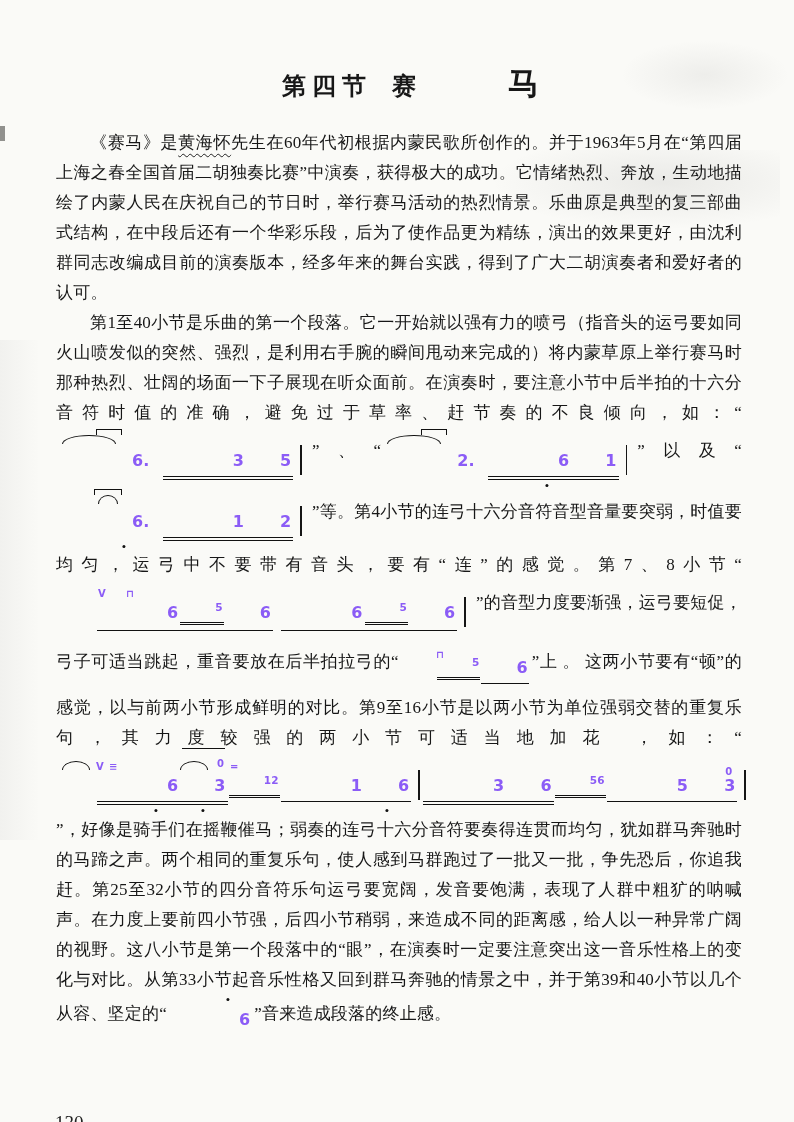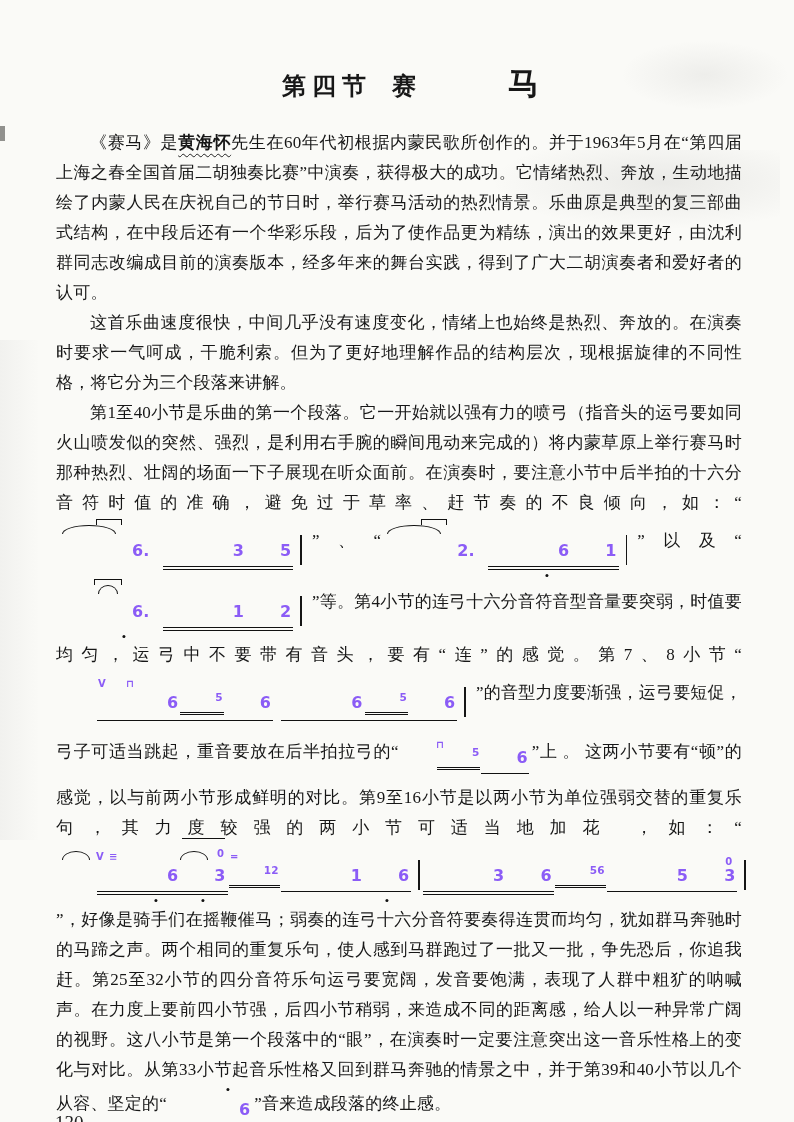--- a/index.html
+++ b/index.html
@@ -20,21 +20,21 @@
 
   .title-row{display:flex;align-items:flex-end;padding:60px 0 0 282px;
     font-family:"DejaVu Sans","Liberation Sans",sans-serif;font-weight:bold;}
   .title-section{font-size:24px;letter-spacing:6px;}
   .title-w1{font-size:24px;margin-left:20px;}
   .title-w2{font-size:31px;margin-left:92px;position:relative;top:3px;}
 
   .content{margin:26px 52px 0 56px;font-size:17px;line-height:30px;
     text-align:justify;letter-spacing:0.2px;}
   .content p{margin:0;text-indent:2em;}
-  .author{text-decoration:underline wavy 1px #222;text-underline-offset:5px;font-weight:bold;}
+  .author{text-decoration:underline wavy 1px #222;text-underline-offset:5px;}
 
   
   .jp{display:inline-block;position:relative;vertical-align:-10px;
       padding:17px 3px 12px 3px;margin:0 4px;white-space:nowrap;
       font-family:"DejaVu Sans","Liberation Sans",sans-serif;font-weight:bold;font-size:16px;color:#8b5cf6;}
   .jp-sm{padding:10px 1px 8px 1px;margin:0 2px;vertical-align:-6px;}
   .nn{display:inline-block;position:relative;padding:0 1px;}
   .grp{display:inline-block;position:relative;padding:0 1px;}
   .sp{display:inline-block;width:12px;}
   .u1{border-bottom:1.6px solid #111;}
@@ -74,21 +74,20 @@
   <div class="title-row">
     <span class="title-section">第四节</span>
     <span class="title-w1">赛</span>
     <span class="title-w2">马</span>
   </div>
 
   <div class="content">
 
     <p><span>《赛马》是</span><span class="author">黄海怀</span><span>先生在60年代初根据内蒙民歌所创作的。并于1963年5月在“第四届上海之春全国首届二胡独奏比赛”中演奏，获得极大的成功。它情绪热烈、奔放，生动地描绘了内蒙人民在庆祝自己的节日时，举行赛马活动的热烈情景。乐曲原是典型的复三部曲式结构，在中段后还有一个华彩乐段，后为了使作品更为精练，演出的效果更好，由沈利群同志改编成目前的演奏版本，经多年来的舞台实践，得到了广大二胡演奏者和爱好者的认可。</span></p>
 
-    <p><span>这首乐曲速度很快，中间几乎没有速度变化，情绪上也始终是热烈、奔放的。在演奏时要求一气呵成，干脆利索。但为了更好地理解作品的结构层次，现根据旋律的不同性格，将它分为三个段落来讲解。</span></p>
 
     <p><span>第1至40小节是乐曲的第一个段落。它一开始就以强有力的喷弓（指音头的运弓要如同火山喷发似的突然、强烈，是利用右手腕的瞬间甩动来完成的）将内蒙草原上举行赛马时那种热烈、壮阔的场面一下子展现在听众面前。在演奏时，要注意小节中后半拍的十六分音符时值的准确，避免过于草率、赶节奏的不良倾向，如：“</span><span class="jp"><span class="arc" style="left:2px;top:7px;width:52px;"></span><span class="brk" style="left:36px;top:1px;width:24px;"></span><span class="nn">6.</span><span class="sp"></span><span class="grp u2"><span class="nn">3</span><span class="nn">5</span></span><span class="bl"></span></span><span>”、“</span><span class="jp"><span class="arc" style="left:2px;top:7px;width:52px;"></span><span class="brk" style="left:36px;top:1px;width:24px;"></span><span class="nn">2.</span><span class="sp"></span><span class="grp u2"><span class="nn dotb">6</span><span class="nn">1</span></span><span class="bl"></span></span><span>”以及“</span><span class="jp"><span class="brk" style="left:34px;top:0px;width:26px;"></span><span class="arc" style="left:38px;top:6px;width:18px;"></span><span class="nn dotb">6.</span><span class="sp"></span><span class="grp u2"><span class="nn">1</span><span class="nn">2</span></span><span class="bl"></span></span><span>”等。第4小节的连弓十六分音符音型音量要突弱，时值要均匀，运弓中不要带有音头，要有“连”的感觉。第7、8小节“</span><span class="jp"><span class="bm" style="left:4px;">V</span><span class="bm" style="left:32px;">⊓</span><span class="grp u1"><span class="nn">6</span><span class="gr u2">5</span><span class="nn">6</span></span><span class="sp" style="width:8px;"></span><span class="grp u1"><span class="nn">6</span><span class="gr u2">5</span><span class="nn">6</span></span><span class="bl"></span></span><span>”的音型力度要渐强，运弓要短促，弓子可适当跳起，重音要放在后半拍拉弓的“</span><span class="jp jp-sm"><span class="bm" style="left:1px;top:-3px;">⊓</span><span class="gr u2">5</span><span class="nn u1">6</span></span><span>”上 。 这两小节要有“顿”的感觉，以与前两小节形成鲜明的对比。第9至16小节是以两小节为单位强弱交替的重复乐句，其力度较强的两小节可适当地加花 ，如：“</span><span class="jp"><span class="bm" style="left:2px;">V</span><span class="bm" style="left:15px;">≡</span><span class="arc" style="left:2px;top:8px;width:26px;"></span><span class="grp u2"><span class="nn dotb">6</span><span class="nn dotb">3</span></span><span class="gr u2">12</span><span class="grp u1"><span class="nn">1</span><span class="nn dotb">6</span></span><span class="bl"></span><span class="bm bm0" style="left:122px;top:-5px;">0</span><span class="bm" style="left:136px;">=</span><span class="arc" style="left:120px;top:8px;width:26px;"></span><span class="grp u2"><span class="nn">3</span><span class="nn">6</span></span><span class="gr u2">56</span><span class="grp u1"><span class="nn">5</span><span class="nn" style="position:relative;"><span class="bm" style="left:2px;top:-14px;">0</span><span>3</span></span></span><span class="bl"></span></span><span>”，好像是骑手们在摇鞭催马；弱奏的连弓十六分音符要奏得连贯而均匀，犹如群马奔驰时的马蹄之声。两个相同的重复乐句，使人感到马群跑过了一批又一批，争先恐后，你追我赶。第25至32小节的四分音符乐句运弓要宽阔，发音要饱满，表现了人群中粗犷的呐喊声。在力度上要前四小节强，后四小节稍弱，来造成不同的距离感，给人以一种异常广阔的视野。这八小节是第一个段落中的“眼”，在演奏时一定要注意突出这一音乐性格上的变化与对比。从第33小节起音乐性格又回到群马奔驰的情景之中，并于第39和40小节以几个从容、坚定的“</span><span class="jp jp-sm"><span class="nn dott">6</span></span><span>”音来造成段落的终止感。</span></p>
 
   </div>
 
   <div class="page-number">130</div>
 
   <div class="watermark">
     <span class="wm-site">歌谱简谱网</span>
     <span class="wm-url">jianpu.cn</span>

